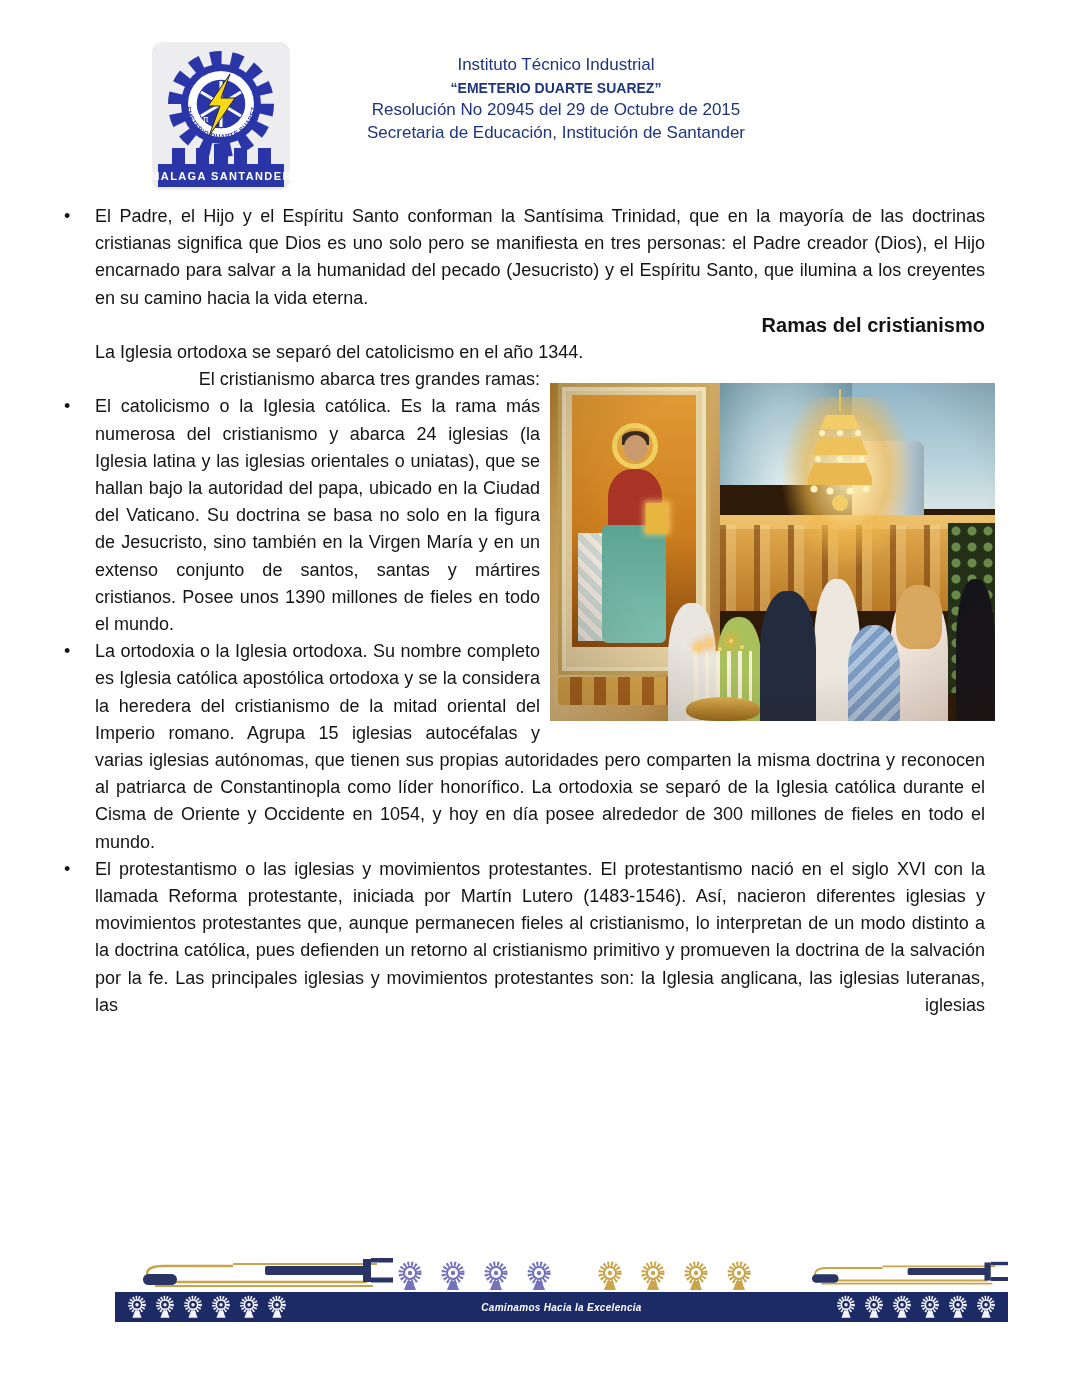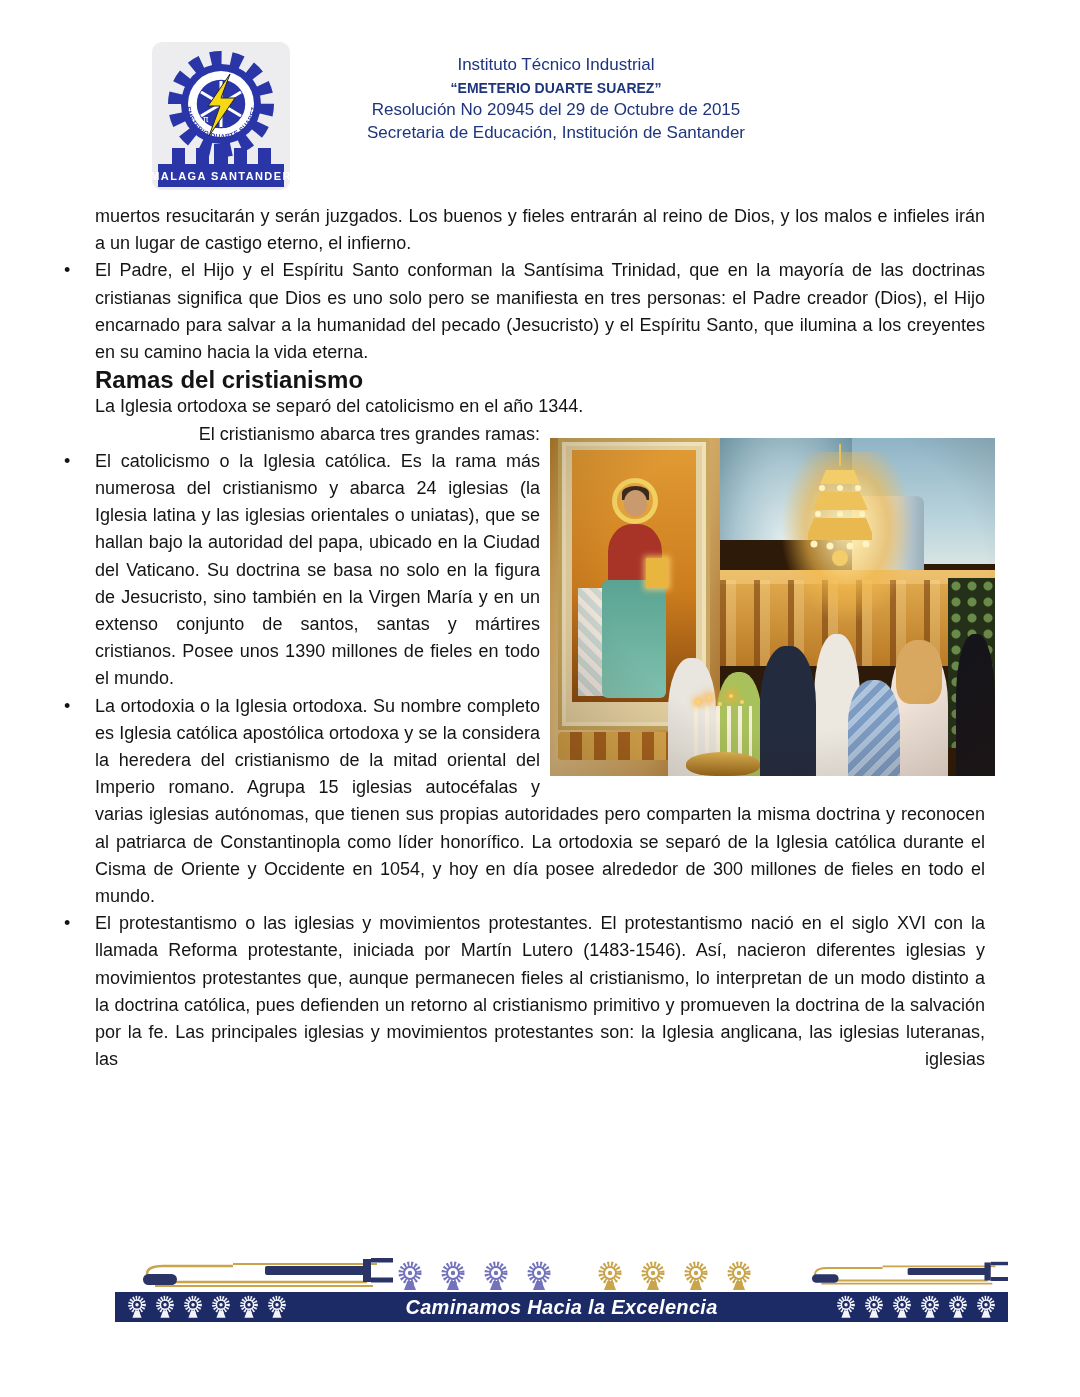--- a/index.html
+++ b/index.html
@@ -20,21 +20,21 @@
 
   
   .content {
     position:absolute; left:95px; top:203px; width:890px;
     font-size:18px; line-height:27.2px; text-align:justify; color:#141414;
   }
   .content p { margin:0; }
   .p-intro { margin-bottom:46px; }
   .bullet-para { position:relative; }
   .bullet-marker { position:absolute; left:-31px; top:0; font-size:18px; color:#141414; }
-  .h-ramas { font-weight:bold; font-size:24px; margin-top:16px; text-align:left; }
+  .h-ramas { font-weight:bold; font-size:20px; margin-top:16px; text-align:right; }
   .p-sep { margin-top:17px; text-align:left; }
   .p-tres { margin-top:16px; text-align:right; }
   .b-catolicismo { margin-top:29px; }
   .b-ortodoxia { margin-top:8px; }
   .b-protestantismo { margin-top:22px; text-align-last:justify; }
 
   
   .photo {
     float:right; width:445px; height:338px; margin:17px -10px 0 10px;
     position:relative; overflow:hidden; background:#2e1a08;
@@ -101,21 +101,21 @@
   .gear-row svg { width:26px; height:30px; margin-right:17px; }
   .gear-gap { width:28px; }
   .g-purple { color:#7373bd; }
   .g-gold { color:#c9a44a; }
   .g-white { color:#f4f4f8; }
   .navy-bar { position:relative; margin-top:0; height:30px; background:#1c2a66;
     display:flex; align-items:center; }
   .bar-gears { display:flex; align-items:flex-end; height:26px; padding:0 8px; }
   .bar-gears svg { width:20px; height:26px; margin:0 4px; }
   .motto { flex:1; text-align:center; color:#ffffff; font-style:italic;
-    font-weight:600; font-size:20px; letter-spacing:.3px; }
+    font-weight:600; font-size:10px; letter-spacing:.3px; }
 </style>
 </head>
 <body>
 
 <div class="page">
 
   <div class="logo-wrap">
     <svg viewBox="0 0 142 152" width="142" height="152">
       <rect x="2" y="2" width="138" height="148" rx="10" fill="#ededef"></rect>
 
@@ -160,21 +160,20 @@
 
   <div class="header-text">
     <div>Instituto Técnico Industrial</div>
     <div class="hl-bold">“EMETERIO DUARTE SUAREZ”</div>
     <div>Resolución No 20945 del 29 de Octubre de 2015</div>
     <div>Secretaria de Educación, Institución de Santander</div>
   </div>
 
   <div class="content">
 
-    <p class="p-intro">muertos resucitarán y serán juzgados. Los buenos y fieles entrarán al reino de Dios, y los malos e infieles irán a un lugar de castigo eterno, el infierno.</p>
 
     <p class="bullet-para">
       <span class="bullet-marker">•</span><span>El Padre, el Hijo y el Espíritu Santo conforman la Santísima Trinidad, que en la mayoría de las doctrinas cristianas significa que Dios es uno solo pero se manifiesta en tres personas: el Padre creador (Dios), el Hijo encarnado para salvar a la humanidad del pecado (Jesucristo) y el Espíritu Santo, que ilumina a los creyentes en su camino hacia la vida eterna.</span>
     </p>
 
     <p class="h-ramas">Ramas del cristianismo</p>
 
     <p class="p-sep">La Iglesia ortodoxa se separó del catolicismo en el año 1344.</p>
 
     <div class="photo">

